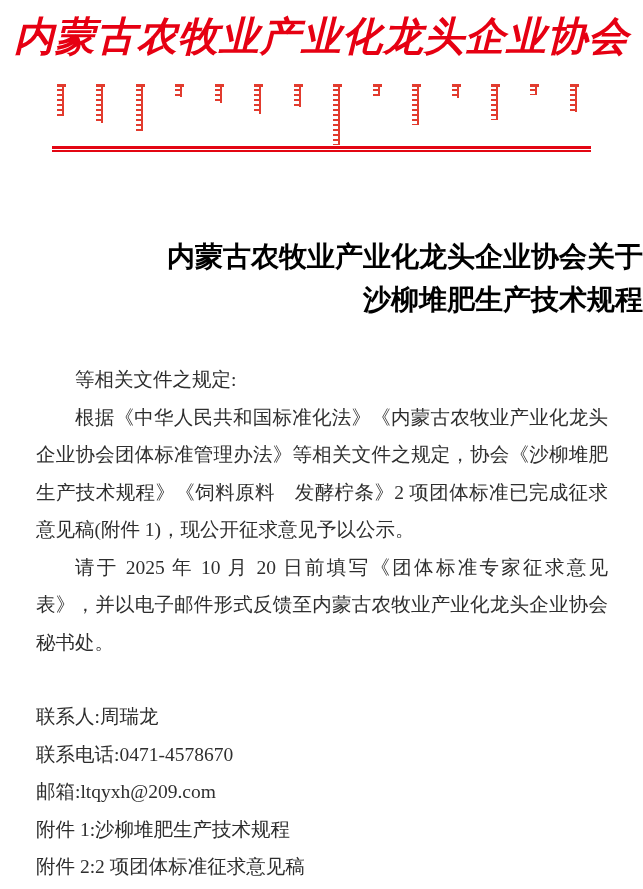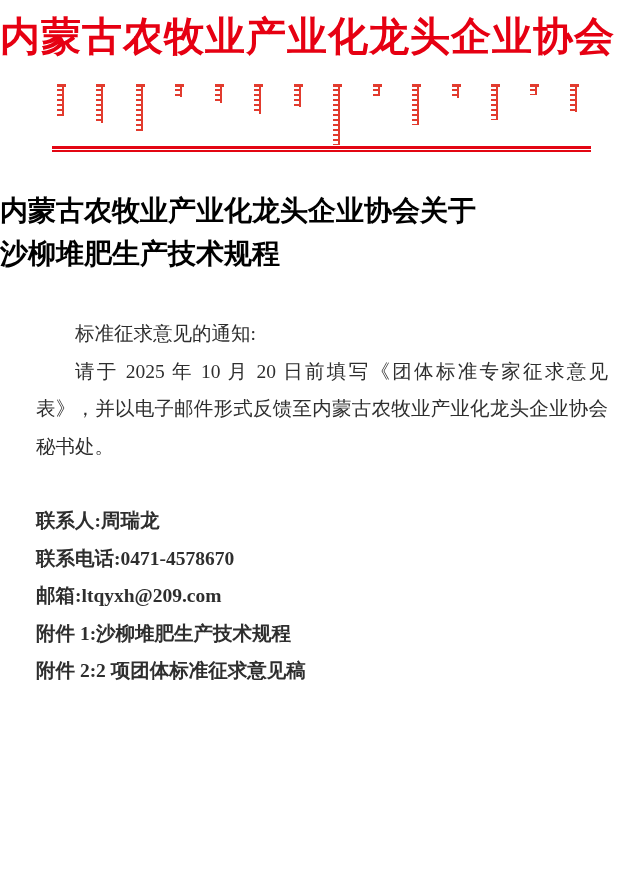--- a/index.html
+++ b/index.html
@@ -8,27 +8,28 @@
     width:643px;height:889px;
     margin:0 auto;
     background:#ffffff;
     overflow:hidden;
     font-family:"Liberation Serif", serif;
     color:#2e2e2e;
   }
   
   .org-title{
     padding-top:12px;
-    text-align:left;
+    text-align:center;
     font-size:40px;
     font-weight:bold;
     letter-spacing:1px;
     color:#e60012;
     line-height:50px;
     white-space:nowrap;
+    font-style:italic;
   }
   .mongolian{
     margin-top:22px;
     margin-left:57px;
     width:522px;
     height:62px;
     display:flex;
     justify-content:space-between;
     align-items:flex-start;
   }
@@ -52,41 +53,41 @@
     width:539px;
     height:7px;
     background:linear-gradient(180deg,
       #e30613 0px, #e30613 3px,
       #ffffff 3px, #ffffff 4px,
       #e30613 4px, #e30613 6px,
       #ffffff 6px, #ffffff 7px);
   }
   
   .doc-title{
-    margin-top:36px;
-    text-align:left;
+    margin-top:82px;
+    text-align:right;
     font-family:"Liberation Sans", sans-serif;
     font-weight:bold;
     color:#000000;
     font-size:28px;
     line-height:43px;
   }
   
   .body-text{
     margin-top:40px;
     padding:0 35px 0 36px;
     font-size:19.5px;
     line-height:37.5px;
     color:#2e2e2e;
     text-align:justify;
   }
   .salutation{ text-indent:0; }
   .para{ text-indent:2em; margin:0; }
   .contact-block{ margin-top:37px; }
-  .plain-line{ text-indent:0;font-weight:bold; }
+  .plain-line{ text-indent:0; }
 </style>
 </head>
 <body>
 
 <div class="page">
 
   <div class="org-title">内蒙古农牧业产业化龙头企业协会</div>
 
   <div class="mongolian">
       <div class="mword" style="height: 32px;"></div>
@@ -106,22 +107,23 @@
     </div>
 
   <div class="red-rule"></div>
 
   <div class="doc-title">
     <div>内蒙古农牧业产业化龙头企业协会关于</div>
     <div>沙柳堆肥生产技术规程</div>
   </div>
 
   <div class="body-text">
-    <p class="para salutation">标准征求意见的通知:</p>
+    <p class="para salutation">等相关文件之规定:</p>
 
+    <p class="para">根据《中华人民共和国标准化法》《内蒙古农牧业产业化龙头企业协会团体标准管理办法》等相关文件之规定，协会《沙柳堆肥生产技术规程》《饲料原料　发酵柠条》2 项团体标准已完成征求意见稿(附件 1)，现公开征求意见予以公示。</p>
 
     <p class="para">请于 2025 年 10 月 20 日前填写《团体标准专家征求意见表》，并以电子邮件形式反馈至内蒙古农牧业产业化龙头企业协会秘书处。</p>
 
     <div class="contact-block">
       <p class="para plain-line">联系人:周瑞龙</p>
       <p class="para plain-line">联系电话:0471-4578670</p>
       <p class="para plain-line">邮箱:ltqyxh@209.com</p>
       <p class="para plain-line">附件 1:沙柳堆肥生产技术规程</p>
       <p class="para plain-line">附件 2:2 项团体标准征求意见稿</p>
     </div>

